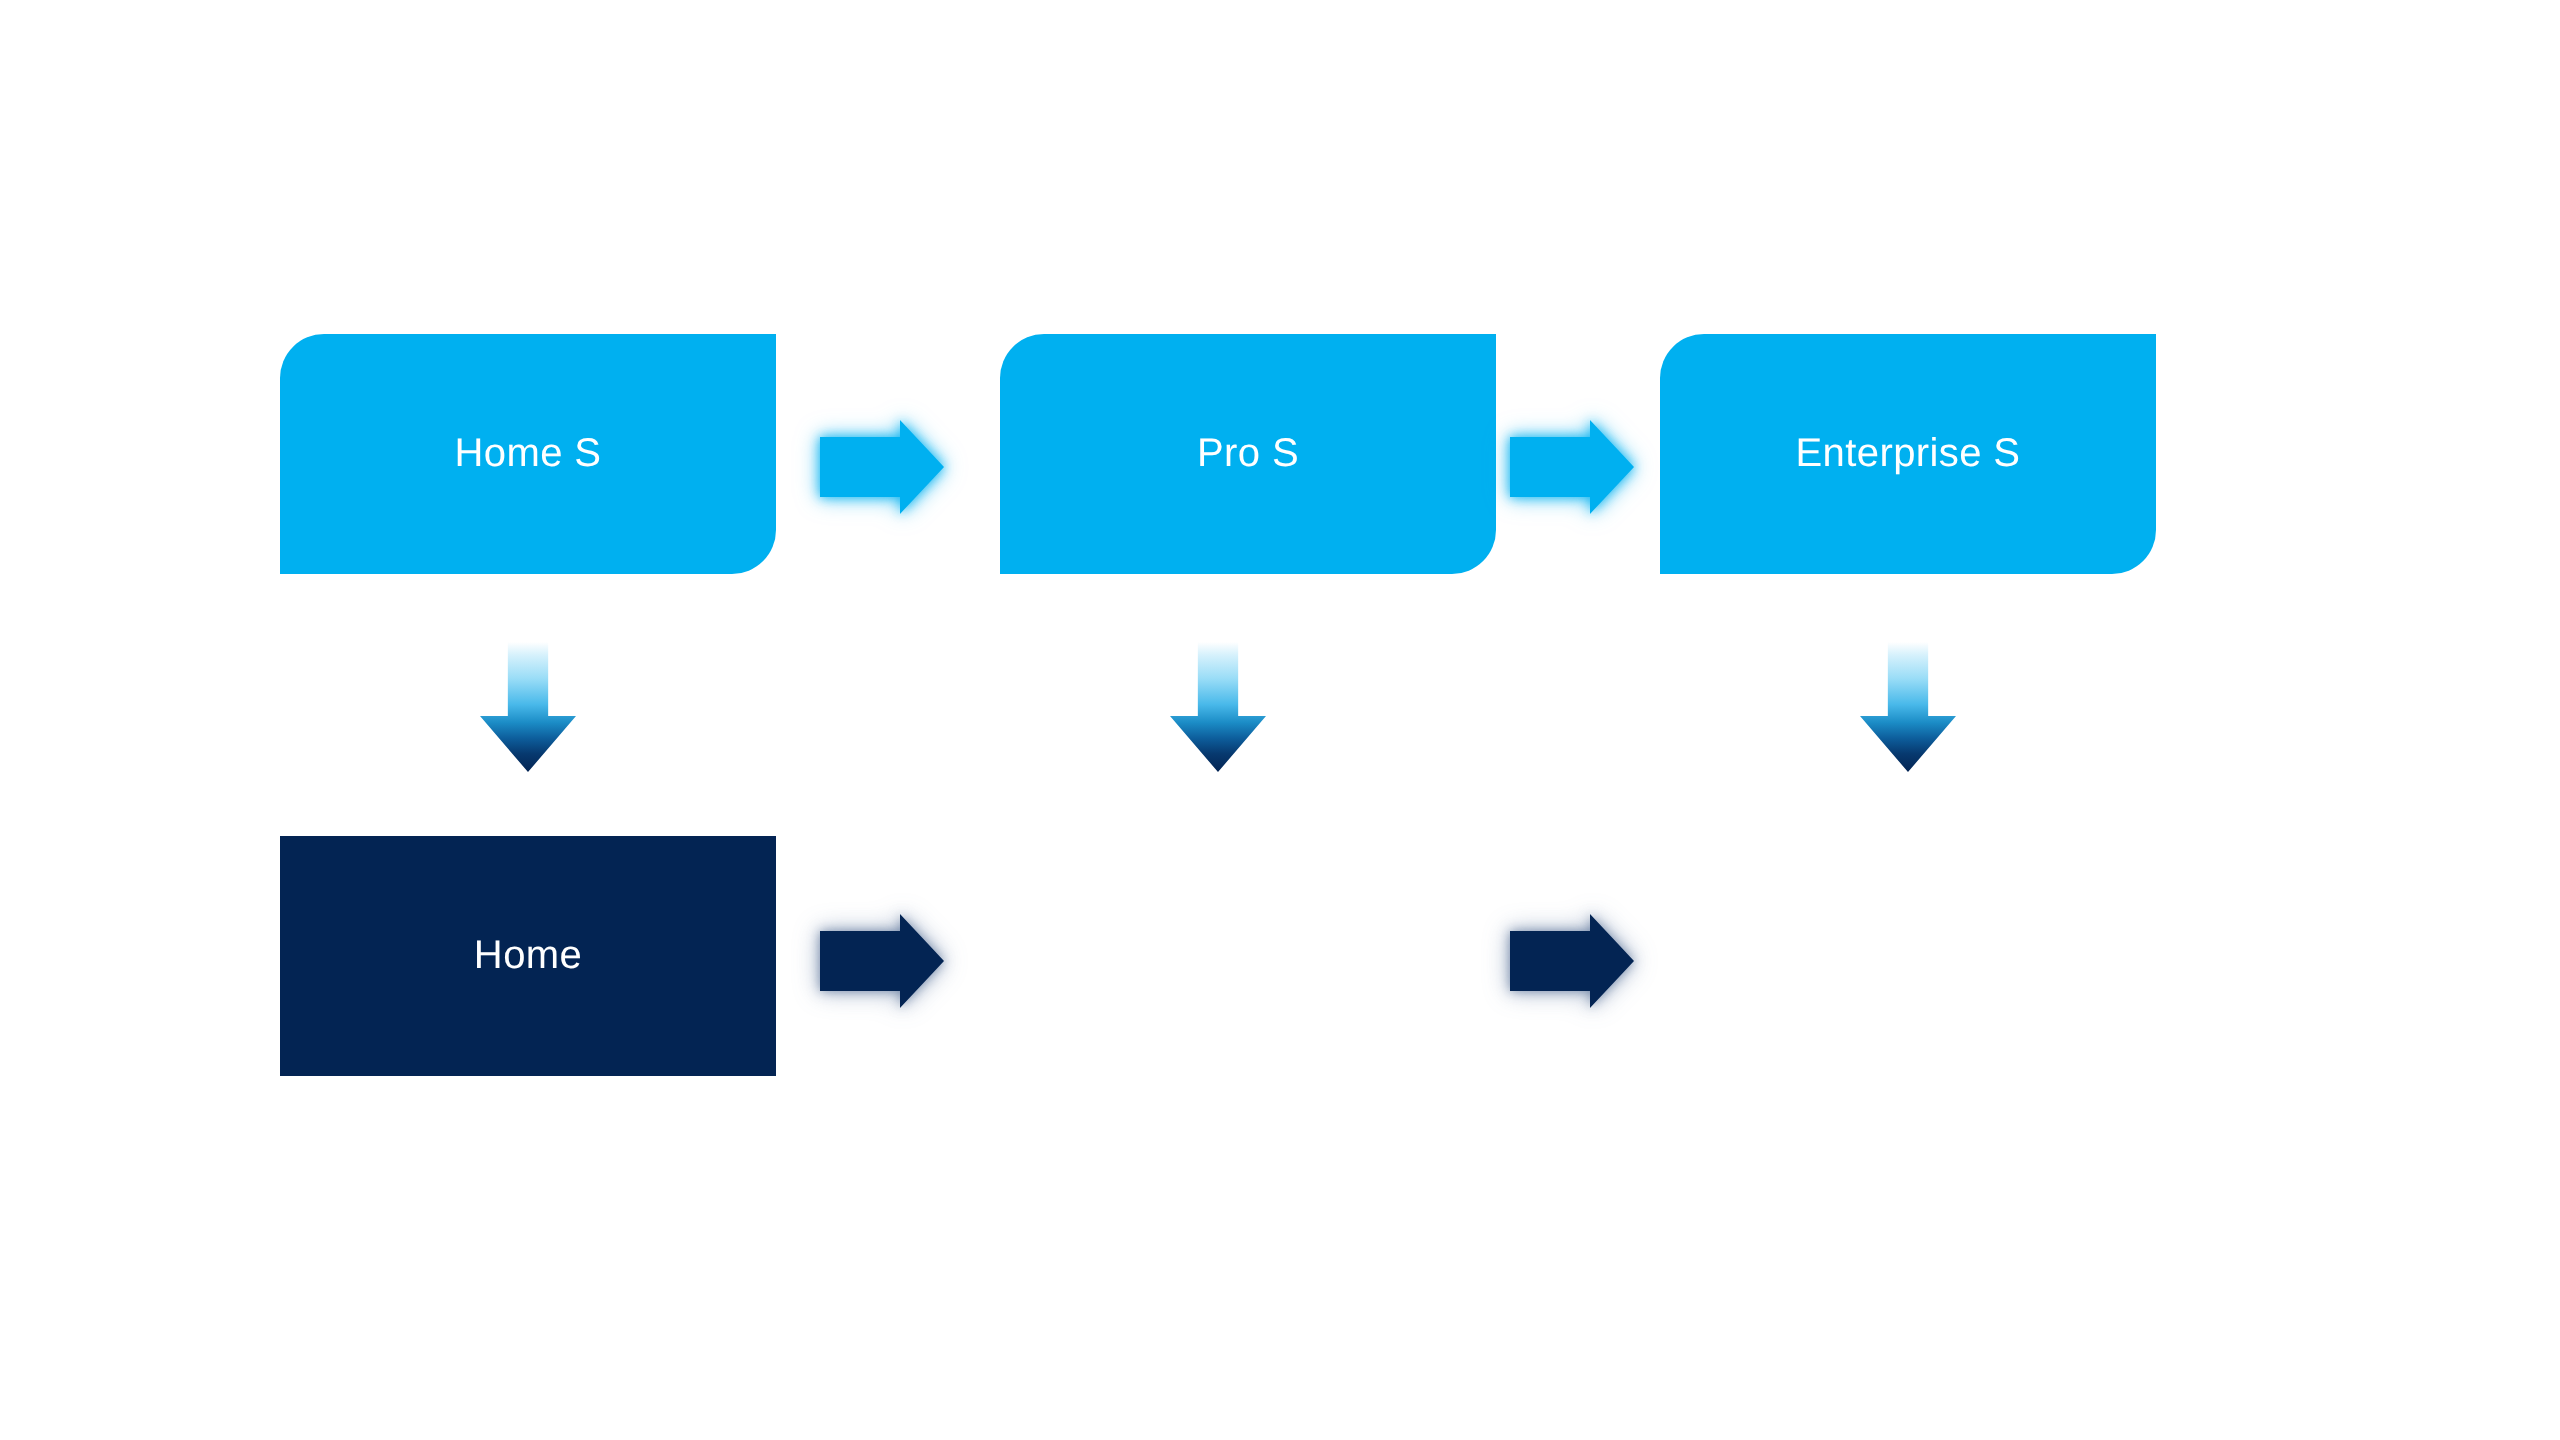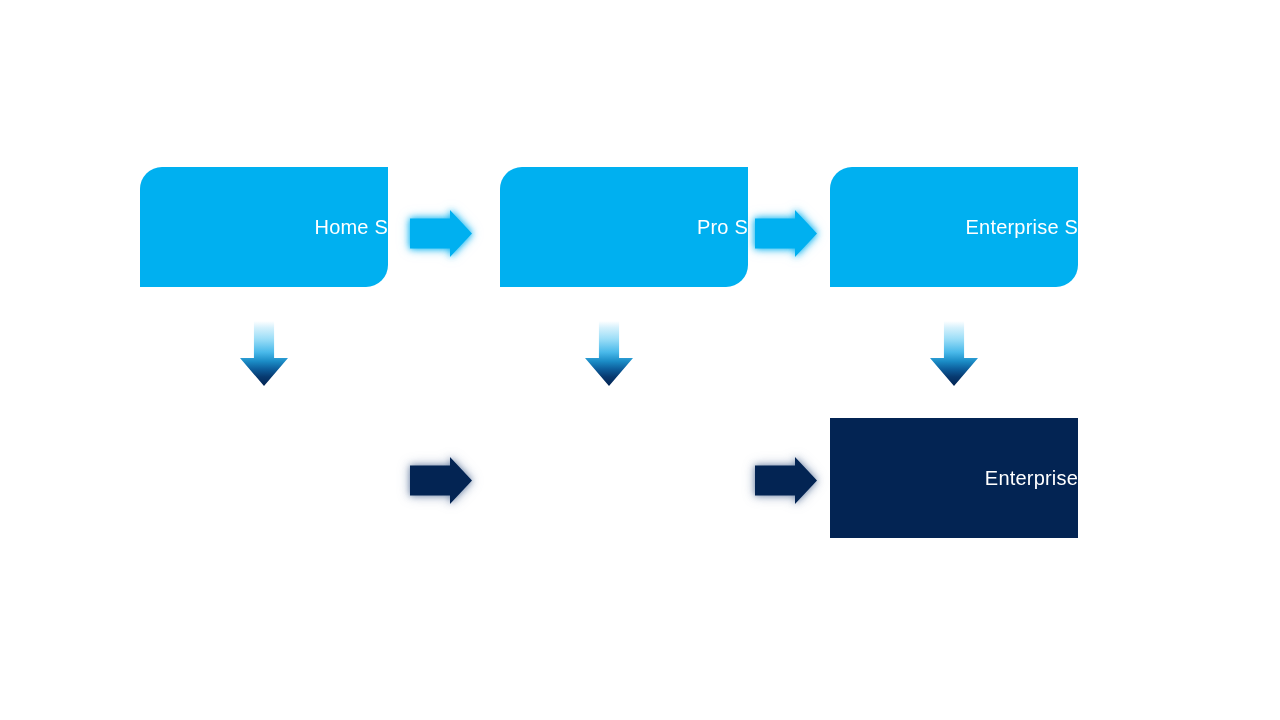--- a/index.html
+++ b/index.html
@@ -21,21 +21,21 @@
     background: var(--background);
   }
 
   
   .node {
     position: absolute;
     width: 248px;
     height: 120px;
     display: flex;
     align-items: center;
-    justify-content: flex-end;
+    justify-content: center;
     color: var(--label-text);
     font-size: 20px;
     letter-spacing: 0.2px;
   }
   .node.top {
     background: var(--light-blue);
     border-radius: 22px 0 22px 0;   
     top: 167px;
   }
   .node.bottom {
@@ -121,22 +121,22 @@
   <div class="v-arrow-wrap down0">
     <div class="v-arrow"></div>
   </div>
   <div class="v-arrow-wrap down1">
     <div class="v-arrow"></div>
   </div>
   <div class="v-arrow-wrap down2">
     <div class="v-arrow"></div>
   </div>
 
-  <div class="node bottom col2">
-    <span>Enterprise</span>
+  <div class="node bottom col0">
+    <span>Home</span>
   </div>
 
   <div class="h-arrow-wrap glow-dark gap0 row-bottom">
     <div class="h-arrow dark"></div>
   </div>
   <div class="h-arrow-wrap glow-dark gap1 row-bottom">
     <div class="h-arrow dark"></div>
   </div>
 
 </div>

